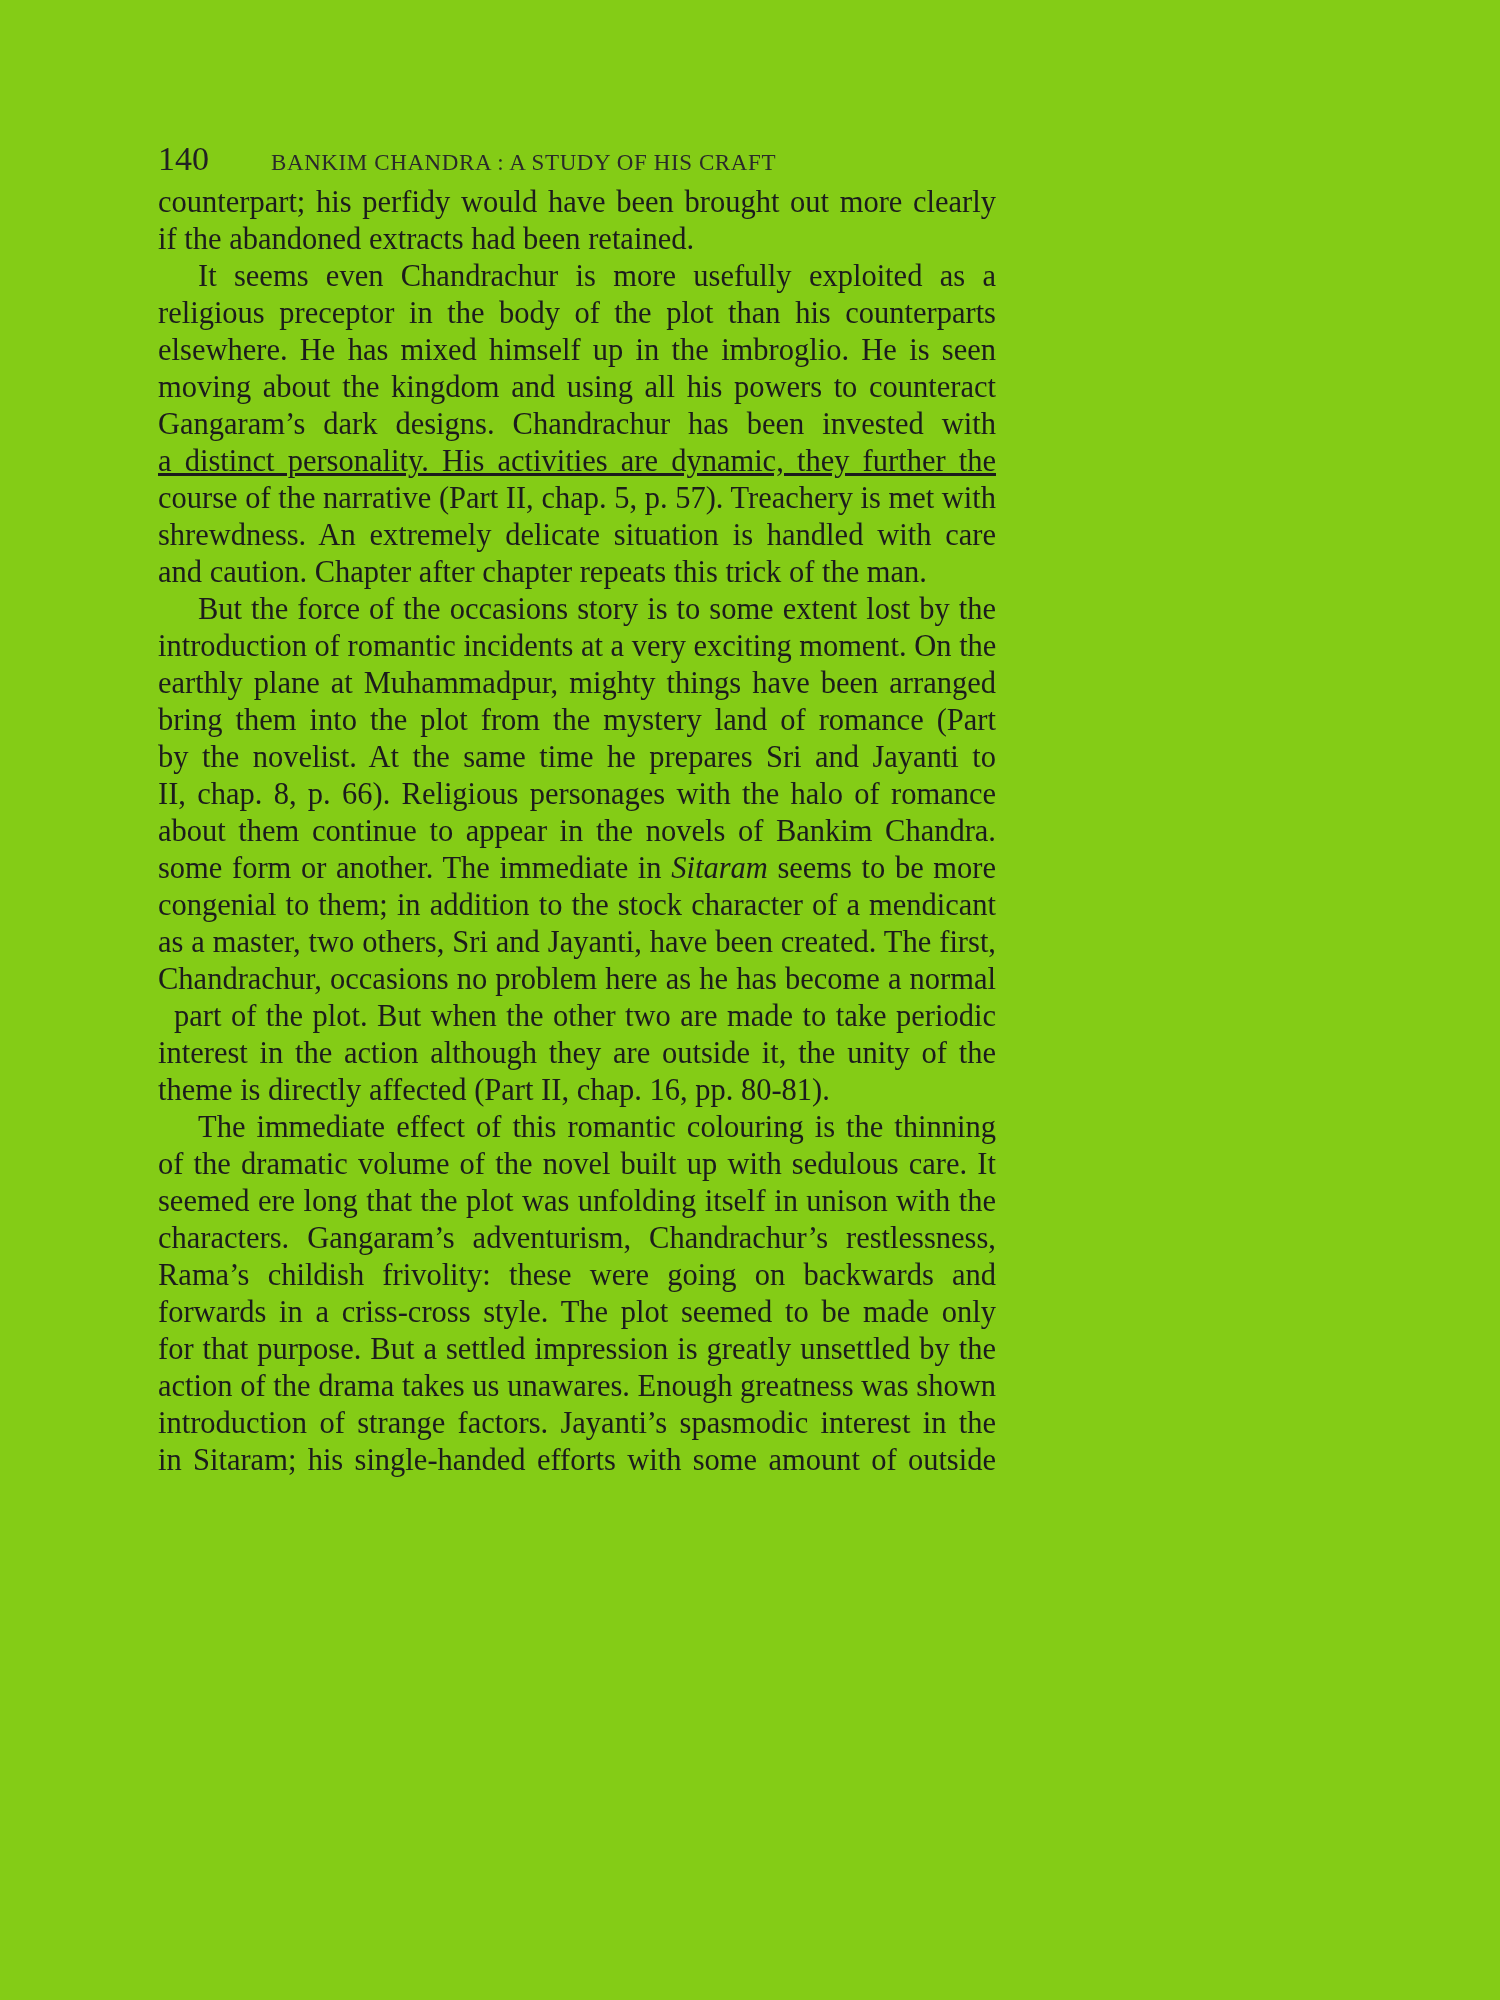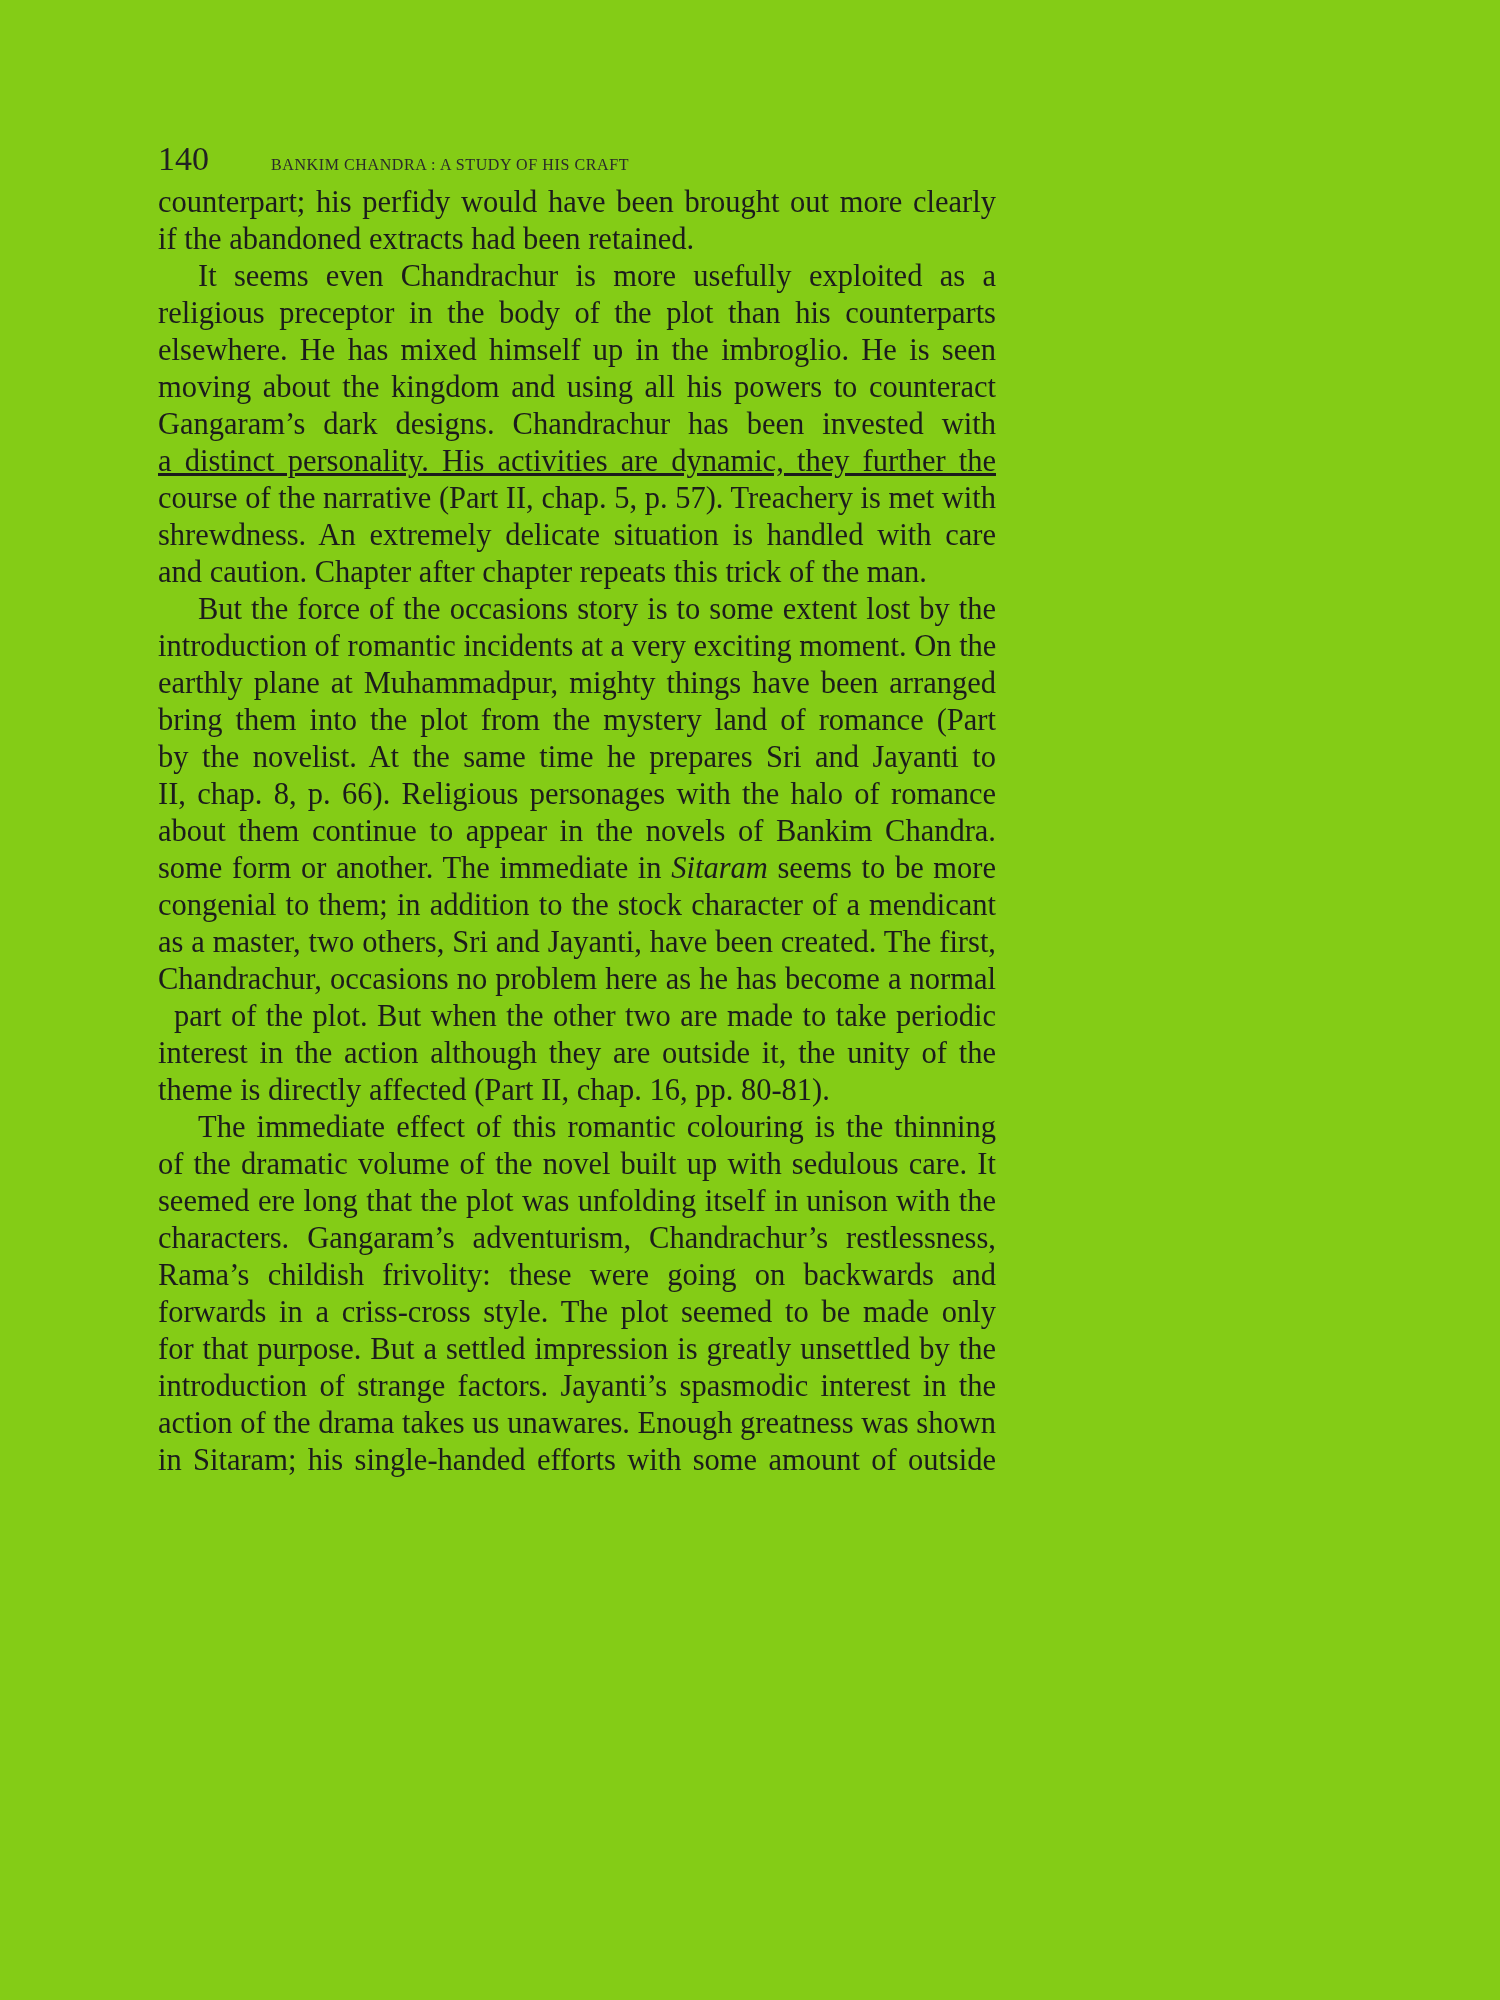--- a/index.html
+++ b/index.html
@@ -9,21 +9,21 @@
     background: #84cc16;
     font-family: "Liberation Serif", "DejaVu Serif", serif;
     color: #1c1c1c;
   }
   .running-head {
     position: absolute; left: 158px; top: 140px; width: 900px; height: 44px;
     display: flex; align-items: baseline;
   }
   .page-number { font-size: 34px; letter-spacing: 0px; color: #222; }
   .book-title {
-    margin-left: 62px; font-size: 16px; letter-spacing: 0.6px; color: #2a2a2a;
+    margin-left: 62px; font-size: 23px; letter-spacing: 0.6px; color: #2a2a2a;
   }
   .body-text {
     position: absolute; left: 158px; top: 184px; width: 838px;
   }
   .line {
     display: block; height: 37px; line-height: 37px;
     font-size: 30.5px; white-space: nowrap;
     text-align: justify; text-align-last: justify;
     transform-origin: left center;
   }
@@ -77,18 +77,18 @@
     </div>
 
     <div>
       <span class="line indent" style="display: block;">The immediate effect of this romantic colouring is the thinning</span>
       <span class="line" style="display: block;">of the dramatic volume of the novel built up with sedulous care. It</span>
       <span class="line" style="display: block;">seemed ere long that the plot was unfolding itself in unison with the</span>
       <span class="line" style="display: block;">characters. Gangaram’s adventurism, Chandrachur’s restlessness,</span>
       <span class="line" style="display: block;">Rama’s childish frivolity: these were going on backwards and</span>
       <span class="line" style="display: block;">forwards in a criss-cross style. The plot seemed to be made only</span>
       <span class="line" style="display: block;">for that purpose. But a settled impression is greatly unsettled by the</span>
+      <span class="line" style="display: block;">action of the drama takes us unawares. Enough greatness was shown</span>
       <span class="line" style="display: block;">introduction of strange factors. Jayanti’s spasmodic interest in the</span>
-      <span class="line" style="display: block;">action of the drama takes us unawares. Enough greatness was shown</span>
       <span class="line" style="display: block;">in Sitaram; his single-handed efforts with some amount of outside</span>
     </div>
   </div>
 </div>
 
 </body></html>

